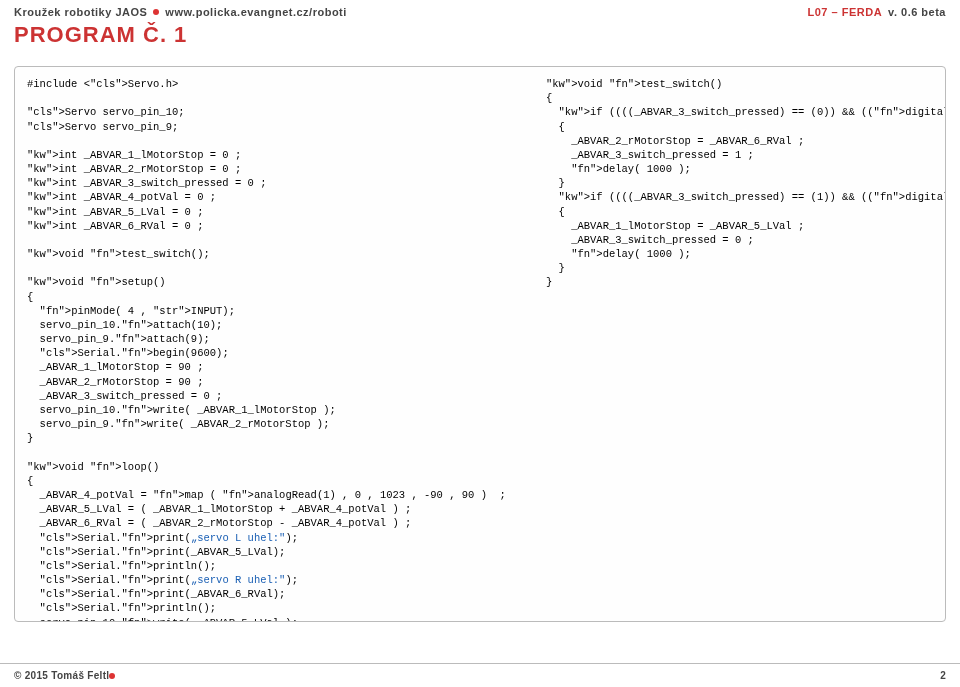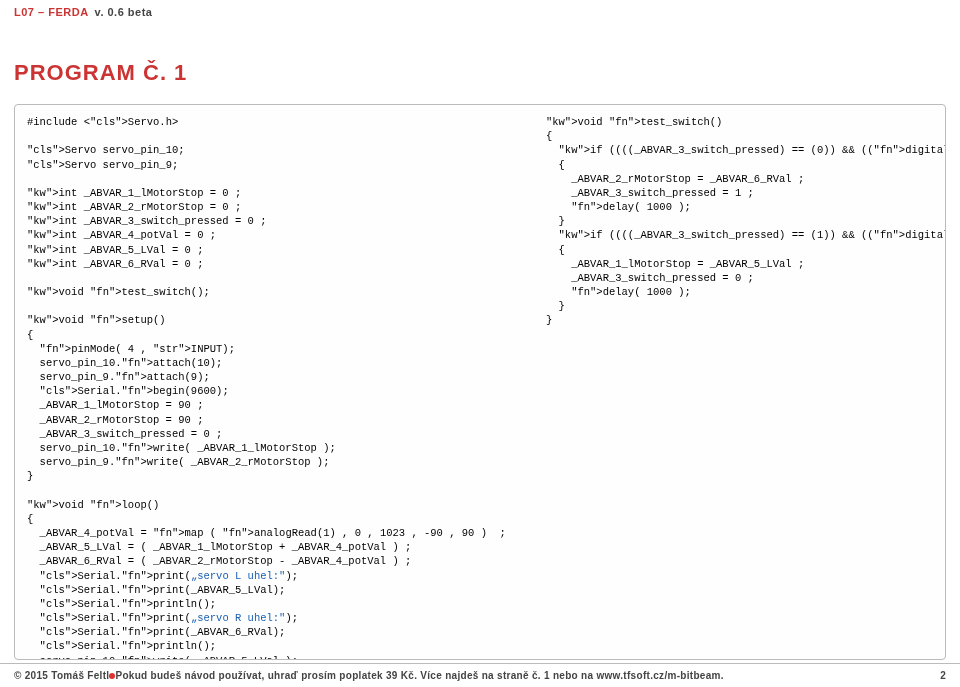--- a/index.html
+++ b/index.html
@@ -33,21 +33,20 @@
     height: 6px;
     background: #d33;
     border-radius: 50%;
     display: inline-block;
   }
   .title-row {
     padding: 2px 14px 10px 14px;
     display: flex;
     align-items: baseline;
     gap: 8px;
-    margin-top: 38px;
   }
   .title-main {
     font-family: 'Arial Black', Arial, sans-serif;
     font-size: 22px;
     color: #c33;
     letter-spacing: 1px;
     font-weight: 900;
   }
   .title-sub {
     font-family: 'Arial Black', Arial, sans-serif;
@@ -97,20 +96,25 @@
     display: flex;
     align-items: center;
     gap: 0;
   }   
   .str { color: #1a5fb4; }
 </style>
 </head>
 <body>
 
 <div class="header">
+  <div class="header-left">
+    <span>Kroužek robotiky JAOS</span>
+    <span class="dot-red"></span>
+    <span>www.policka.evangnet.cz/roboti</span>
+  </div>
   <div class="header-right">
     <span style="color:#c33">L07 – FERDA</span>
     <span>v. 0.6 beta</span>
   </div>
 </div>
 
 <div class="title-row">
   <span class="title-main">PROGRAM Č. 1</span>
 </div>
 
@@ -176,16 +180,15 @@
   }
 }
 </div>
   </div>
 </div>
 
 <div class="footer">
   <div class="footer-left">
     <span>© 2015 Tomáš Feltl</span>
     <span class="dot-red"></span>
-    <span>Pokud budeš návod používat, uhraď prosím poplatek 39 Kč. Více najdeš na straně č. 1 nebo na www.tfsoft.cz/m-bitbeam.</span>
   </div>
   <div>2</div>
 </div>
 
 </body></html>

